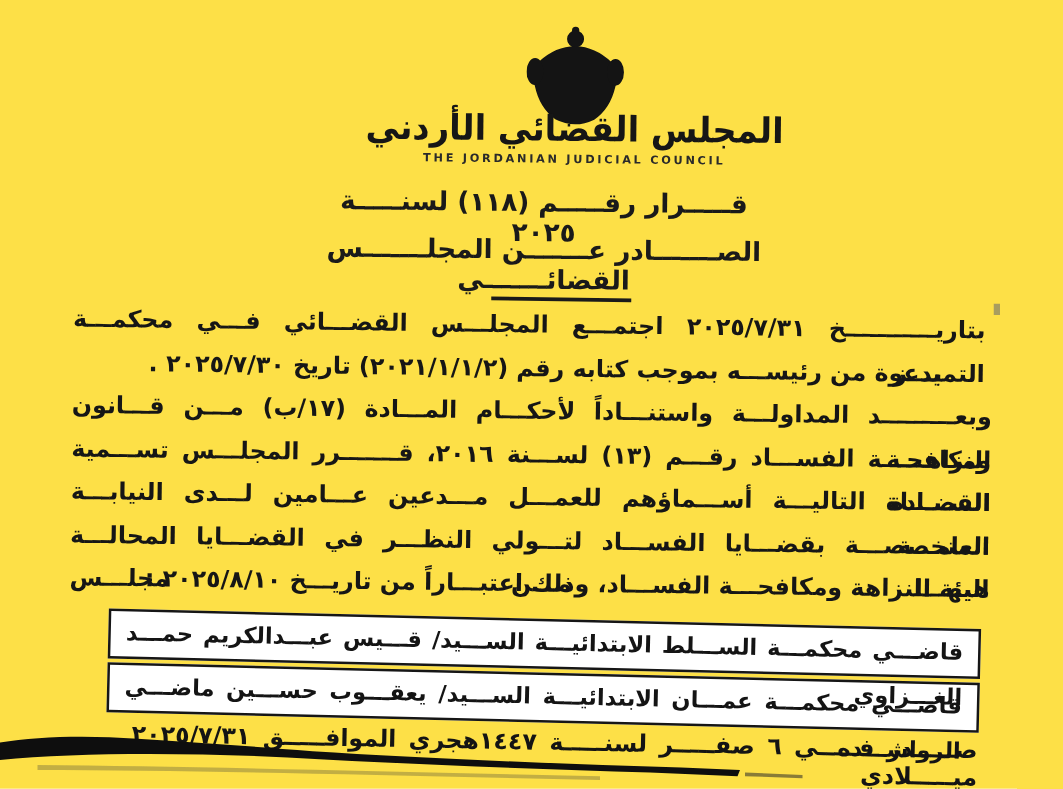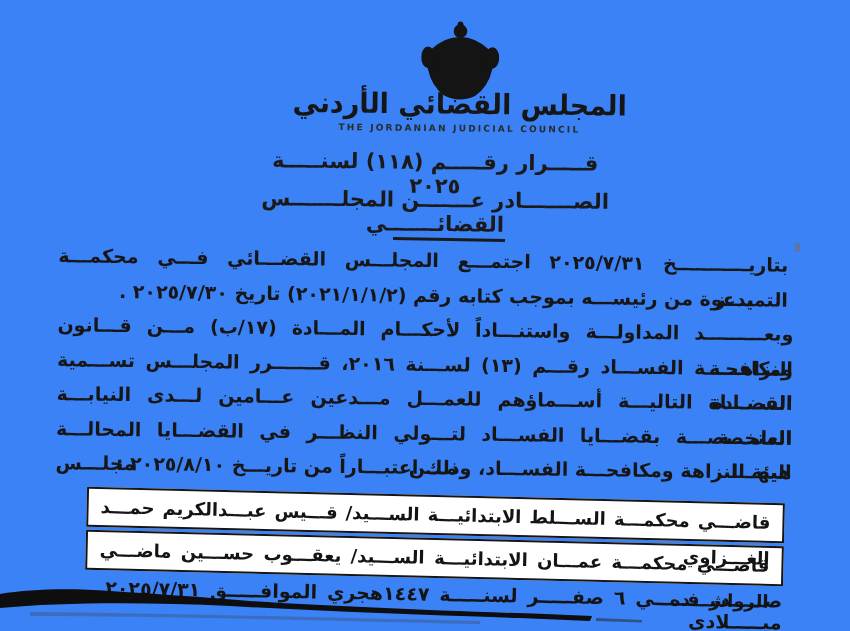--- a/index.html
+++ b/index.html
@@ -1,21 +1,21 @@
 <!DOCTYPE html>
 <html lang="ar"><head>
 <meta charset="utf-8">
 <style>
   html, body { margin:0; padding:0; }
   body {
     width:850px; height:631px; overflow:hidden;
     background:#ffffff;
     font-family:"DejaVu Sans", sans-serif;
   }
-  .page { position:relative; width:850px; height:631px; background:#3b82f6; color:#1a1a1a; }
+  .page { position:relative; width:850px; height:631px; background:#fde047; color:#1a1a1a; }
 
   
   .header-block { position:absolute; left:0; top:0; width:850px; height:150px; transform:rotate(0.6deg); }
   .emblem { position:absolute; left:421px; top:20px; width:78px; height:86px; }
   .callig {
     position:absolute; left:270px; top:88px; width:380px;
     direction:rtl; text-align:center;
     font-size:27px; font-weight:bold; color:#161616;
     letter-spacing:-1px; transform:scaleY(1.04);
   }

